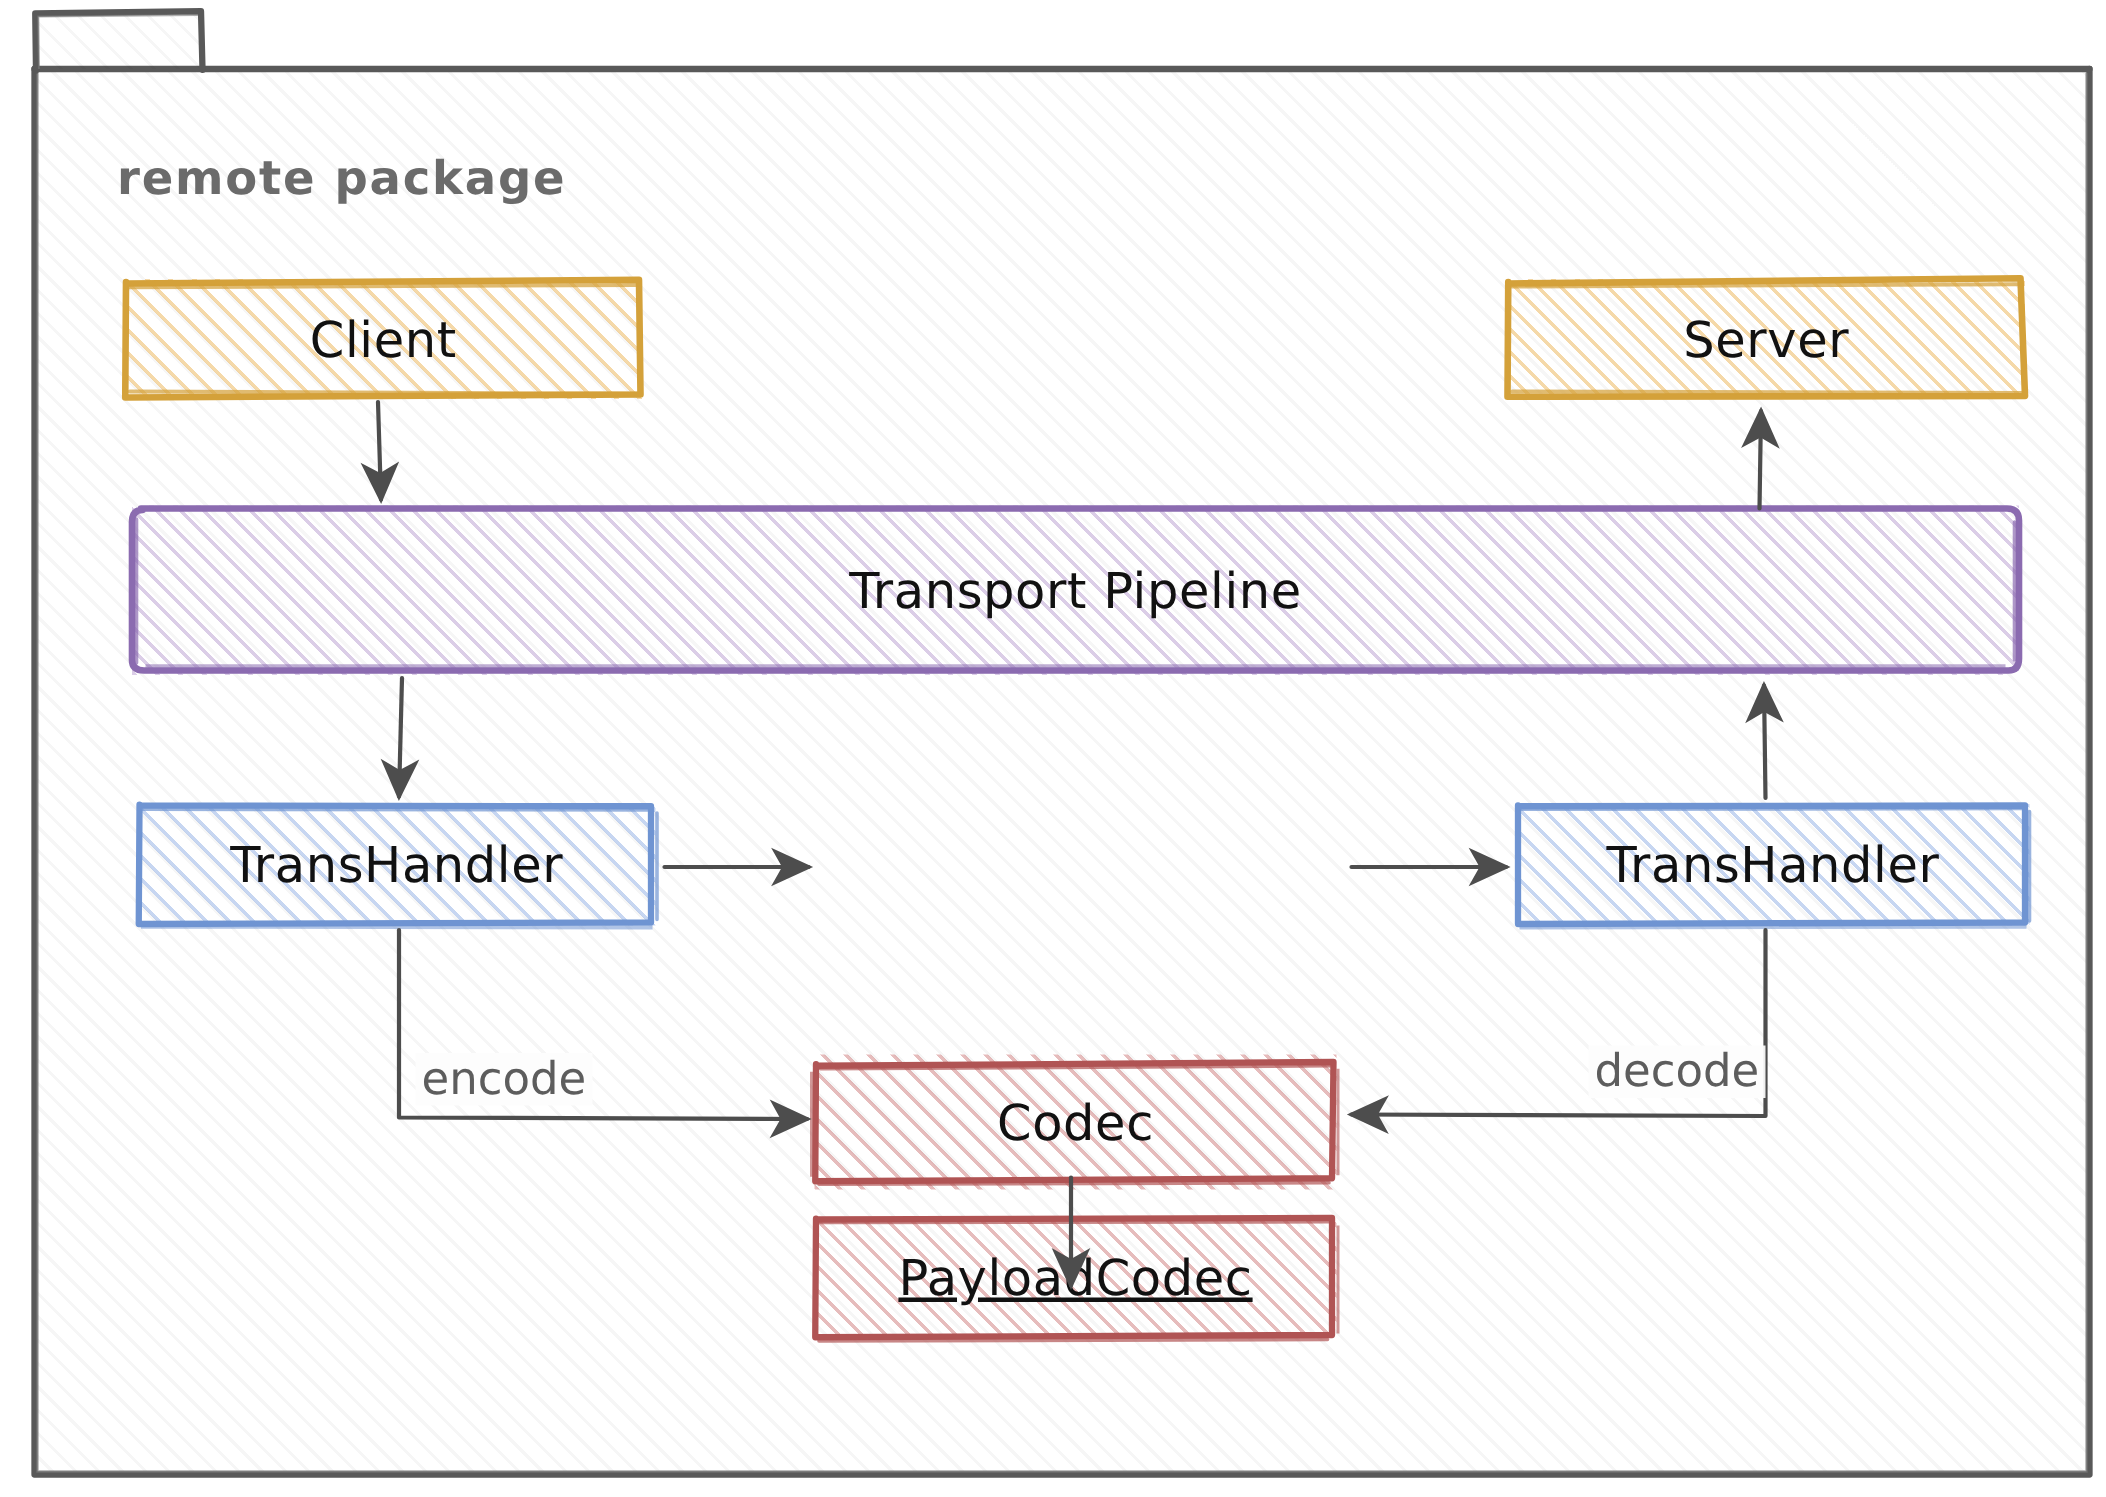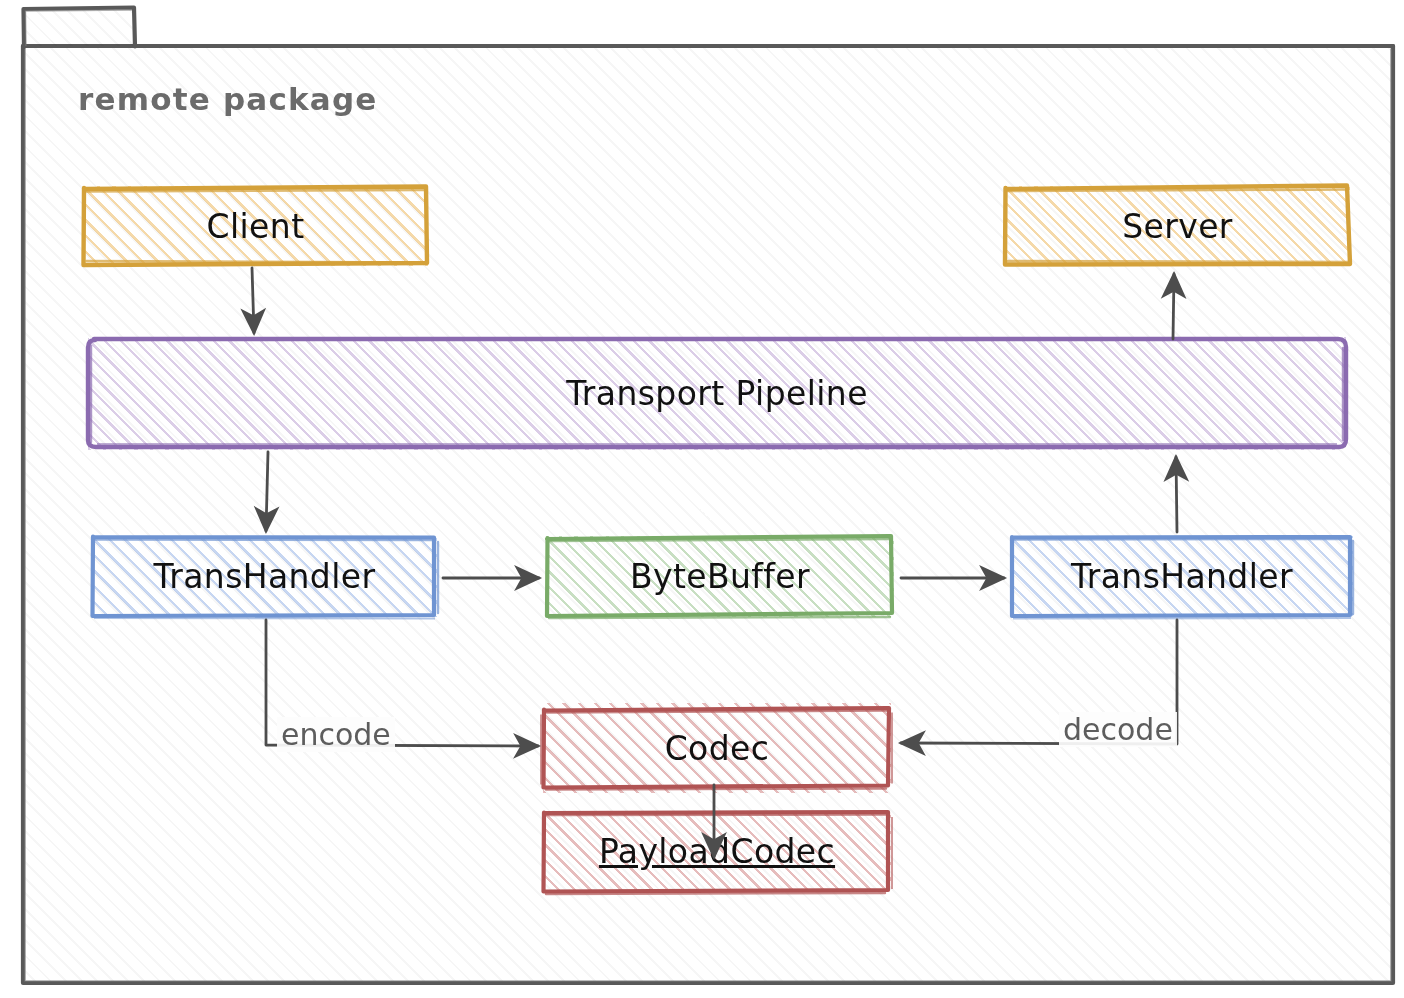--- a/index.html
+++ b/index.html
@@ -84,21 +84,21 @@
   #package-tab {
     position: absolute;
     left: 22px;
     top: 5px;
     width: 113px;
     height: 41px;
   }
   .pkg-label {
     position: absolute;
     left: 78px;
-    top: 81px;
+    top: 101px;
     font-size: 31px;
     font-weight: bold;
     color: #6b6b6b;
     letter-spacing: 1.2px;
     white-space: nowrap;
   }
 
   
   .node {
     position: absolute;
@@ -141,21 +141,20 @@
     pointer-events: none;
   }
   .edge-label {
     position: absolute;
     z-index: 6;
     font-size: 30px;
     color: #5d5d5d;
     background: rgba(253,253,253,0.92);
     padding: 0 4px;
     white-space: nowrap;
-    margin-top: 15px;
   }
 </style>
 </head>
 <body>
 
 <div id="canvas">
 
   <div id="package-frame">
     <div class="hatch-pkg" style="position:absolute;left:0;top:40px;width:1372px;height:940px;"></div>
     <svg width="1372" height="980" style="position:absolute;left:0;top:0;overflow:visible;">
@@ -206,28 +205,20 @@
   <div class="node" style="left:92px;top:536px;width:345px;height:81px;">
     <div class="fill hatch-blue"></div>
     <svg class="frame" viewBox="0 0 359 95">
       <path d="M8,8 L349,8.5 L349,86 L7.5,87 L8,7.5" fill="none" stroke="#6f94d2" stroke-width="4.2" stroke-linecap="round" stroke-linejoin="round"></path>
       <path d="M353,13 L353,84 M10,10.5 L347,11" fill="none" stroke="#6f94d2" stroke-width="2.4" stroke-linecap="round" opacity="0.7"></path>
       <path d="M9,89 L350,89.5" fill="none" stroke="#6f94d2" stroke-width="2.2" opacity="0.55"></path>
     </svg>
     <span class="node-label">TransHandler</span>
   </div>
 
-  <div class="node" style="left:546px;top:536px;width:348px;height:81px;">
-    <div class="fill hatch-green"></div>
-    <svg class="frame" viewBox="0 0 362 95">
-      <path d="M8,10 L352,7 L353,84 L8,87 L8.5,9" fill="none" stroke="#79ab68" stroke-width="4.2" stroke-linecap="round" stroke-linejoin="round"></path>
-      <path d="M11,12 L350,10 M10,89 L351,88" fill="none" stroke="#79ab68" stroke-width="2.4" stroke-linecap="round" opacity="0.7"></path>
-    </svg>
-    <span class="node-label">ByteBuffer</span>
-  </div>
 
   <div class="node" style="left:1011px;top:536px;width:342px;height:81px;">
     <div class="fill hatch-blue"></div>
     <svg class="frame" viewBox="0 0 356 95">
       <path d="M8,8.5 L346,8 L346,86 L8,87 L8,8" fill="none" stroke="#6f94d2" stroke-width="4.2" stroke-linecap="round" stroke-linejoin="round"></path>
       <path d="M349,12 L349,85 M10,10.5 L344,10" fill="none" stroke="#6f94d2" stroke-width="2.4" stroke-linecap="round" opacity="0.7"></path>
       <path d="M9,89.5 L347,89" fill="none" stroke="#6f94d2" stroke-width="2.2" opacity="0.55"></path>
     </svg>
     <span class="node-label">TransHandler</span>
   </div>

